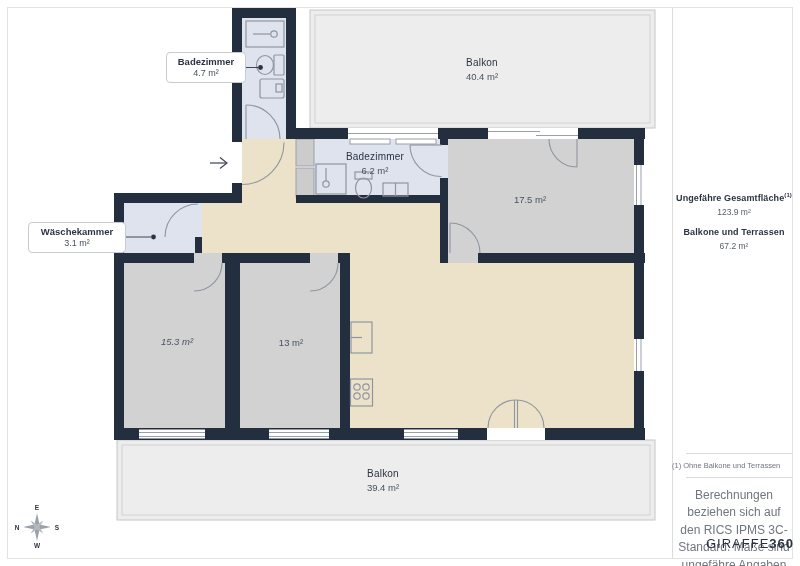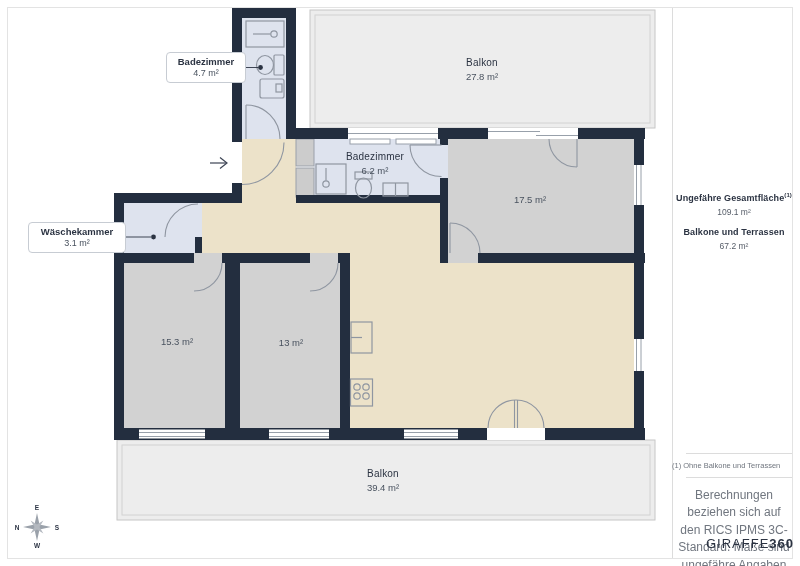--- a/index.html
+++ b/index.html
@@ -193,21 +193,21 @@
     <polygon points="30.6,520.6 37,524.5 43.4,520.6 39.5,527 43.4,533.4 37,529.5 30.6,533.4 34.5,527" fill="#b3b8bf"></polygon>
     <text x="37" y="510" text-anchor="middle" font-size="6.5" font-weight="bold" fill="#2c3444">E</text>
     <text x="17" y="529.5" text-anchor="middle" font-size="6.5" font-weight="bold" fill="#2c3444">N</text>
     <text x="57" y="529.5" text-anchor="middle" font-size="6.5" font-weight="bold" fill="#2c3444">S</text>
     <text x="37" y="548" text-anchor="middle" font-size="6.5" font-weight="bold" fill="#2c3444">W</text>
   </g>
 </svg>
 
   <div class="room-label" style="left:482px;top:70px;">
     <div class="t">Balkon</div>
-    <div class="a">27.8 m²</div>
+    <div class="a">40.4 m²</div>
   </div>
 
   <div class="callout" style="left:166px;top:52px;width:66px;">
     <div class="t">Badezimmer</div>
     <div class="a">4.7 m²</div>
   </div>
 
   <div class="callout" style="left:28px;top:222px;width:84px;">
     <div class="t">Wäschekammer</div>
     <div class="a">3.1 m²</div>
@@ -215,37 +215,37 @@
 
   <div class="room-label" style="left:375px;top:164px;">
     <div class="t">Badezimmer</div>
     <div class="a">6.2 m²</div>
   </div>
 
   <div class="room-label" style="left:530px;top:199px;">
     <div class="a">17.5 m²</div>
   </div>
 
-  <div class="room-label" style="left:177px;top:341px;">
+  <div class="room-label" style="left:177px;top:341px;font-style:italic;">
     <div class="a">15.3 m²</div>
   </div>
 
   <div class="room-label" style="left:291px;top:342px;">
     <div class="a">13 m²</div>
   </div>
 
 
   <div class="room-label" style="left:383px;top:481px;">
     <div class="t">Balkon</div>
     <div class="a">39.4 m²</div>
   </div>
 
   <div class="sidebar-block" style="top:192px;">
     <div class="sb-title"><span>Ungefähre Gesamtfläche</span><sup>(1)</sup></div>
-    <div class="sb-value">109.1 m²</div>
+    <div class="sb-value">123.9 m²</div>
     <div class="sb-gap"></div>
     <div class="sb-title">Balkone und Terrassen</div>
     <div class="sb-value">67.2 m²</div>
   </div>
 
   <div class="footnote" style="top:461px;">(1) Ohne Balkone und Terrassen</div>
 
   <div class="disclaimer" style="top:487px;">Berechnungen beziehen sich auf den RICS IPMS 3C-Standard. Maße sind ungefähre Angaben und nicht maßstabsgetreu. Dieser Grundriss dient nur zur Veranschaulichung.</div>
 
   <div class="brand" style="top:536px;">

